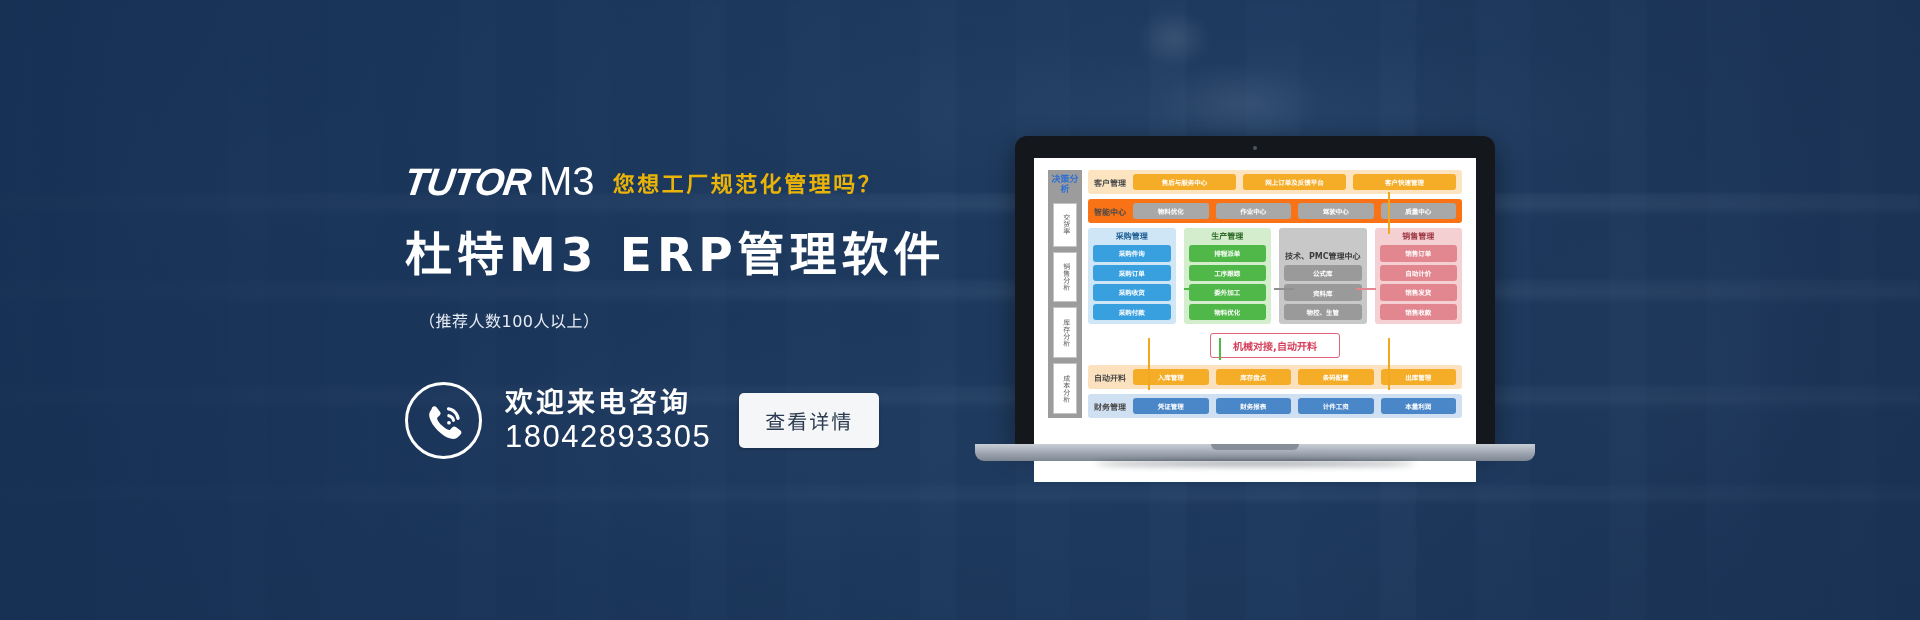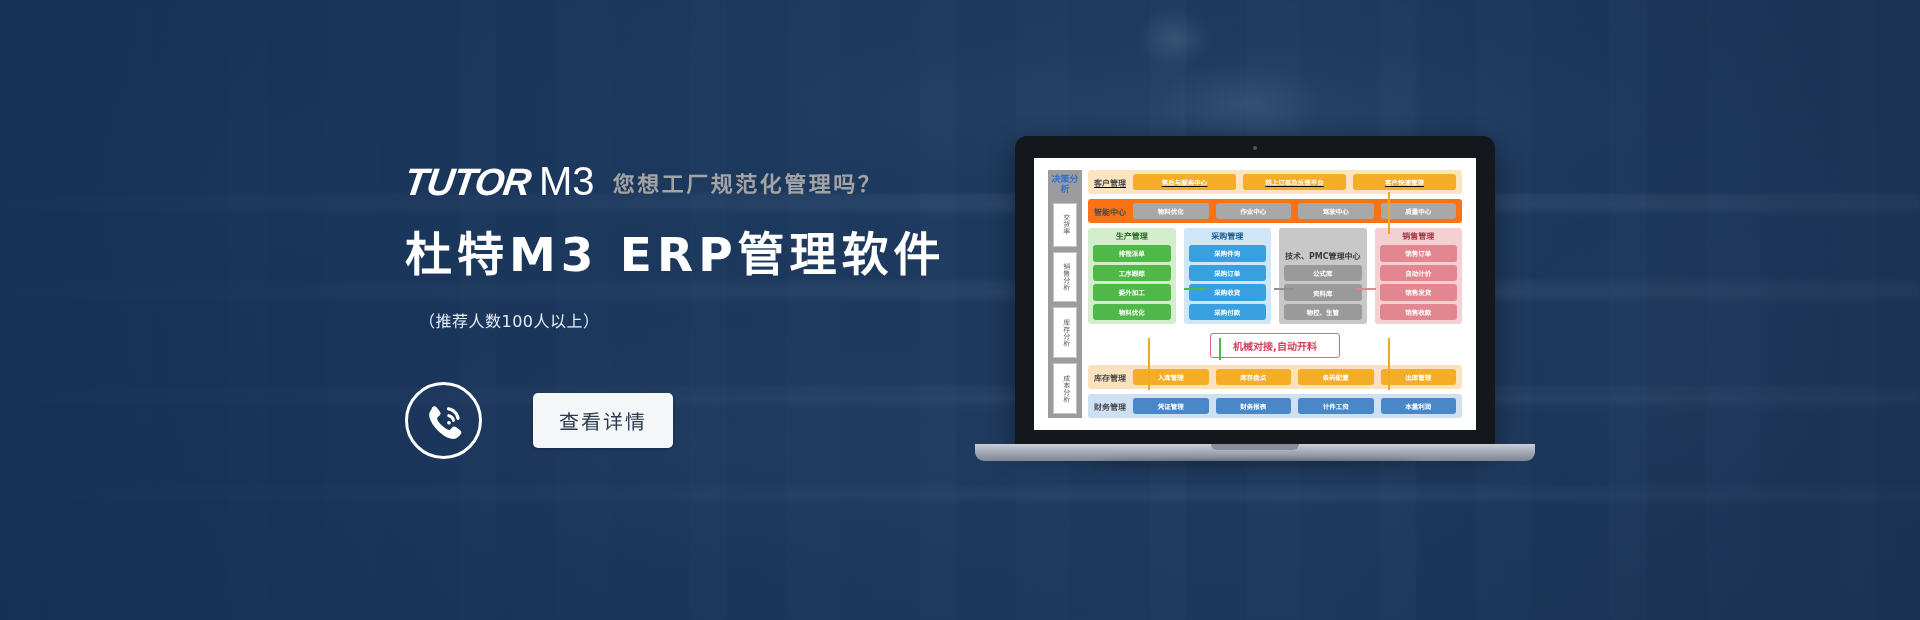--- a/index.html
+++ b/index.html
@@ -89,21 +89,21 @@
   }
   .brand .m3 {
     font-weight: 400; font-style: normal;
     font-size: 40px; letter-spacing: 0px;
     margin-left: 9px; display: inline-block;
     transform: skewX(8deg);
   }
   .eyebrow-text {
     font-family: "DejaVu Sans", sans-serif;
     font-size: 22px; font-weight: 700;
-    color: #a3a3a3; letter-spacing: 2.5px;
+    color: #eab308; letter-spacing: 2.5px;
     padding-bottom: 3px; white-space: nowrap;
   }
 
   .headline {
     font-family: "DejaVu Sans", sans-serif;
     font-size: 47px; font-weight: 700;
     color: #ffffff; letter-spacing: 5px;
     line-height: 1.18; white-space: nowrap;
     margin-bottom: 26px;
   }
@@ -169,21 +169,21 @@
     border-radius: 12px 12px 4px 4px;
     box-shadow: 0 8px 26px rgba(0,0,0,.42);
   }
   .laptop-cam {
     position: absolute; left: 50%; top: 10px;
     width: 4px; height: 4px; margin-left: -2px;
     background: #4c545c; border-radius: 50%;
   }
   .laptop-screen {
     position: absolute; left: 19px; top: 22px;
-    width: 442px; height: 272px;
+    width: 442px; height: 324px;
     background: #ffffff; overflow: hidden;
   }
   .laptop-base {
     position: absolute; left: 0; top: 308px;
     width: 560px; height: 17px;
     background: linear-gradient(180deg, #c9ced6 0%, #9da5b0 55%, #7e8691 100%);
     border-radius: 0 0 9px 9px;
   }
   .laptop-notch {
     position: absolute; left: 50%; top: 308px;
@@ -228,21 +228,21 @@
   .diag-main { flex: 1 1 auto; display: flex; flex-direction: column; gap: 5px; position: relative; }
 
   .band { display: flex; align-items: center; border-radius: 3px; padding: 4px 6px; gap: 7px; }
   .band-label { font-size: 8px; font-weight: 700; color: #4a4a4a; white-space: nowrap; flex: 0 0 auto; }
   .chip {
     flex: 1 1 0; text-align: center;
     font-size: 6.5px; color: #ffffff; font-weight: 700;
     border-radius: 3px; padding: 3px 14px; white-space: nowrap; overflow: hidden;
   }
 
-  .band-customer { background: #fce4c0; text-decoration: underline; }
+  .band-customer { background: #fce4c0; }
   .band-customer .chip { background: #f5ac26; }
   .band-smart { background: #f97316; }
   .band-smart .chip { background: #a8a8a8; }
   .band-stock { background: #fbe1bd; }
   .band-stock .chip { background: #f5ac26; }
   .band-finance { background: #cfe0f2; }
   .band-finance .chip { background: #4a87c8; }
 
   .cols { display: flex; gap: 8px; align-items: stretch; height: 104px; }
   .col { flex: 1 1 0; border-radius: 3px; padding: 4px 5px; display: flex; flex-direction: column; gap: 3px; }
@@ -301,20 +301,24 @@
                    l4.4 3.2c1.6 1.2 1.8 3 .2 4.6l-2.3 2.3c-2 2-4.7 2.5-7.8 1.6-4.4-1.3-8.8-4.1-13-8.3
                    -4.2-4.2-7-8.6-8.3-13-.9-3.1-.4-5.8 1.6-7.8z" fill="#ffffff"></path>
           <path d="M27.5 11.8a1.7 1.7 0 0 1 1.9-1.4c5.8.9 10.2 5.3 11.1 11.1a1.7 1.7 0 0 1-3.4.5
                    c-.7-4.3-3.9-7.5-8.2-8.2a1.7 1.7 0 0 1-1.4-2z" fill="#ffffff"></path>
           <path d="M27.9 18.8a1.6 1.6 0 0 1 1.9-1.3c3.1.6 5.4 2.9 6 6a1.6 1.6 0 1 1-3.2.6
                    c-.4-1.8-1.6-3-3.4-3.4a1.6 1.6 0 0 1-1.3-1.9z" fill="#ffffff"></path>
           <circle cx="29.6" cy="26.3" r="1.9" fill="#ffffff"></circle>
         </svg>
       </div>
 
+      <div class="contact-text">
+        <div class="contact-title">欢迎来电咨询</div>
+        <div class="contact-phone">18042893305</div>
+      </div>
 
       <button class="cta-button">查看详情</button>
     </div>
   </div>
 
   <div class="laptop">
     <div class="laptop-lid">
       <div class="laptop-cam"></div>
       <div class="laptop-screen">
 
@@ -340,34 +344,34 @@
             <div class="band band-smart">
               <span class="band-label">智能中心</span>
               <span class="chip">物料优化</span>
               <span class="chip">作业中心</span>
               <span class="chip">驾驶中心</span>
               <span class="chip">质量中心</span>
             </div>
 
             <div class="cols">
 
+              <div class="col col-purchase">
+                <div class="col-title">采购管理</div>
+                <div class="col-item">采购件询</div>
+                <div class="col-item">采购订单</div>
+                <div class="col-item">采购收货</div>
+                <div class="col-item">采购付款</div>
+              </div>
+
               <div class="col col-production">
                 <div class="col-title">生产管理</div>
                 <div class="col-item">排程派单</div>
                 <div class="col-item">工序跟踪</div>
                 <div class="col-item">委外加工</div>
                 <div class="col-item">物料优化</div>
-              </div>
-
-              <div class="col col-purchase">
-                <div class="col-title">采购管理</div>
-                <div class="col-item">采购件询</div>
-                <div class="col-item">采购订单</div>
-                <div class="col-item">采购收货</div>
-                <div class="col-item">采购付款</div>
               </div>
 
               <div class="col col-tech">
                 <div class="col-title">技术、PMC管理中心</div>
                 <div class="col-item">公式库</div>
                 <div class="col-item">资料库</div>
                 <div class="col-item">物控、生管</div>
               </div>
 
               <div class="col col-sales">
@@ -375,21 +379,21 @@
                 <div class="col-item">销售订单</div>
                 <div class="col-item">自动计价</div>
                 <div class="col-item">销售发货</div>
                 <div class="col-item">销售收款</div>
               </div>
             </div>
 
             <div class="auto-box">机械对接,自动开料</div>
 
             <div class="band band-stock">
-              <span class="band-label">库存管理</span>
+              <span class="band-label">自动开料</span>
               <span class="chip">入库管理</span>
               <span class="chip">库存盘点</span>
               <span class="chip">条码配置</span>
               <span class="chip">出库管理</span>
             </div>
 
             <div class="band band-finance">
               <span class="band-label">财务管理</span>
               <span class="chip">凭证管理</span>
               <span class="chip">财务报表</span>

